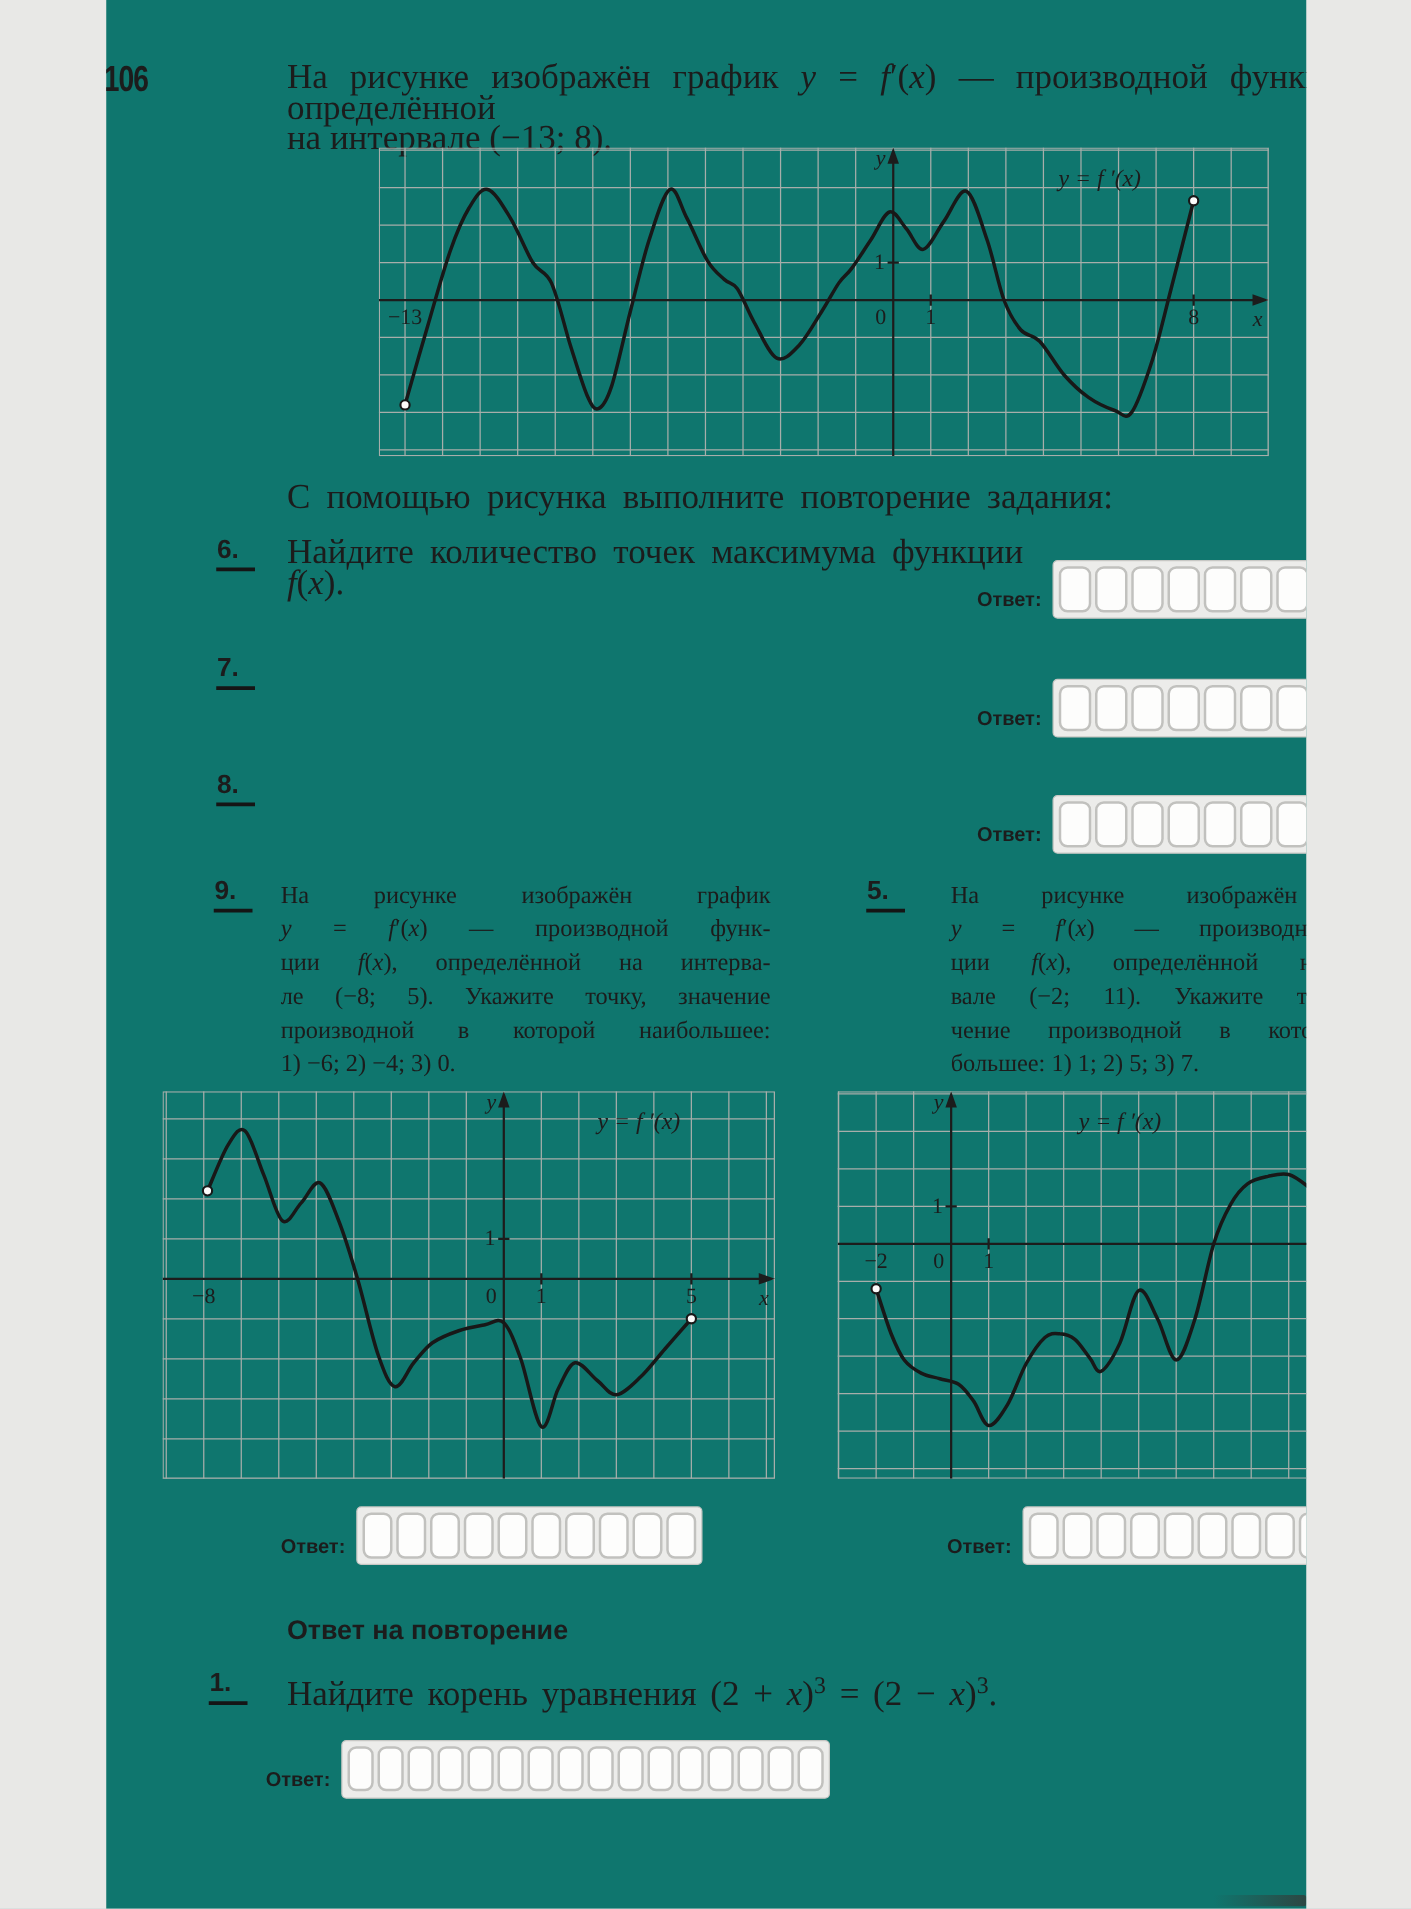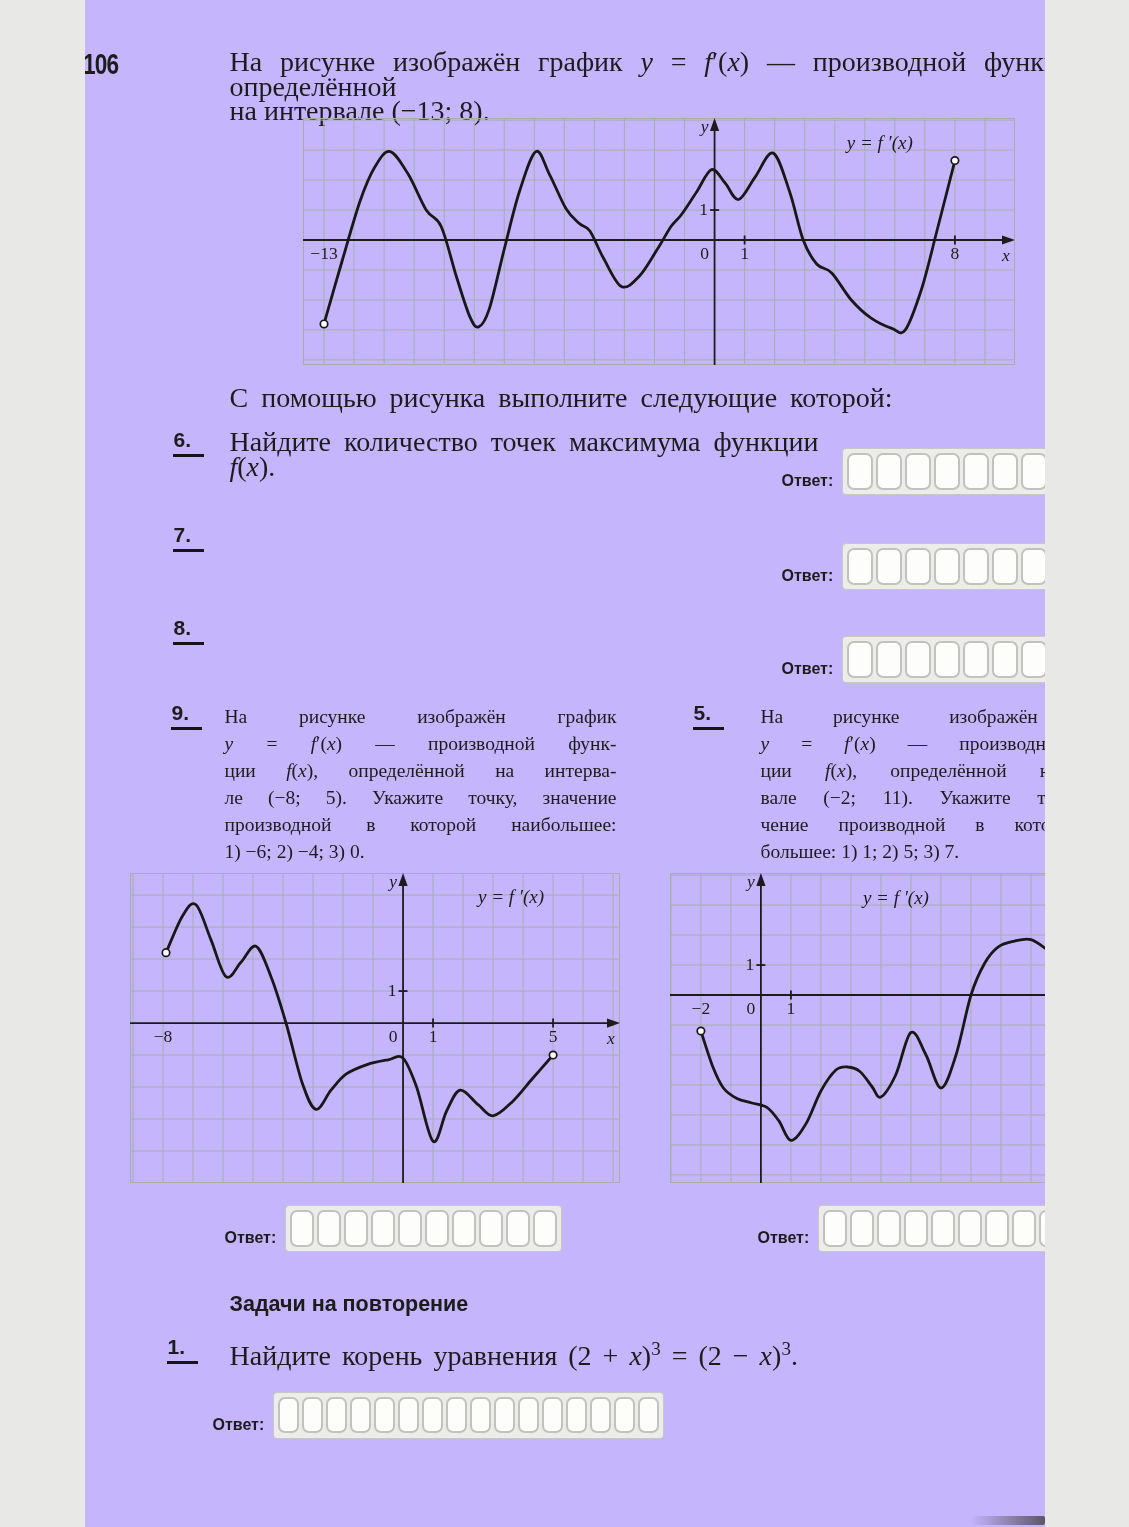--- a/index.html
+++ b/index.html
@@ -1,16 +1,16 @@
 <!DOCTYPE html>
 <html><head>
 <meta charset="utf-8">
 <style>
   html,body{margin:0;padding:0;background:#e8e8e6;}
-  .page{position:relative;width:960px;height:1527px;background:#c4b5fd;margin:0 auto;
+  .page{position:relative;width:960px;height:1527px;background:#0f766e;margin:0 auto;
         font-family:"Liberation Serif",serif;color:#1c1c1c;overflow:hidden;}
   .abs{position:absolute;}
   .body{font-size:28px;line-height:24.5px;margin:0;}
   .fj{text-align:justify;text-align-last:justify;}
   .fj .last{display:block;text-align:center;text-align-last:left;}
   .cols{line-height:27px;font-size:19.5px;}
   .ws{word-spacing:6px;}
   .tasknum{font-family:"Liberation Sans",sans-serif;font-weight:bold;font-size:21px;
            border-bottom:3px solid #151515;padding:0 13px 2px 1px;display:inline-block;}
   .heading{font-family:"Liberation Sans",sans-serif;font-weight:bold;font-size:21.5px;margin:0;}
@@ -92,21 +92,21 @@
       <text class="al" text-anchor="middle" x="21.029535864978882" y="141.001213592233">−13</text>
       <text class="al" text-anchor="middle" x="401.5780590717299" y="141.001213592233">0</text>
       <text class="al" text-anchor="middle" x="441.62025316455697" y="141.001213592233">1</text>
       <text class="al" text-anchor="middle" x="651.915611814346" y="141.001213592233">8</text>
       <text class="al it" text-anchor="middle" x="703" y="143.001213592233">x</text>
       <text class="al it" text-anchor="middle" x="401.5780590717299" y="14">y</text>
       <text class="al" text-anchor="middle" x="400.5780590717299" y="97.0254854368932">1</text>
       <text class="al ann" text-anchor="middle" x="576.8101265822785" y="30.575242718446617">y = f ′(x)</text>
     </svg>
 
-  <p class="abs body ws" style="left:145px;top:386px;">С помощью рисунка выполните следующие которой:</p>
+  <p class="abs body ws" style="left:145px;top:386px;">С помощью рисунка выполните повторение задания:</p>
 
   <span class="abs tasknum" style="left:88px;top:428px;">6.</span>
   <p class="abs body ws" style="left:145px;top:430px;width:620px;">Найдите количество точек максимума функции <i>f</i>(<i>x</i>).</p>
   <div class="abs row" style="left:697px;top:448px;">
     <span class="anslabel">Ответ:</span>
     <div class="strip">
         <span class="cell"></span>
         <span class="cell"></span>
         <span class="cell"></span>
         <span class="cell"></span>
@@ -276,21 +276,21 @@
         <span class="cell"></span>
         <span class="cell"></span>
         <span class="cell"></span>
         <span class="cell"></span>
         <span class="cell"></span>
         <span class="cell"></span>
         <span class="cell"></span>
       </div>
   </div>
 
-  <h2 class="abs heading" style="left:145px;top:1292px;">Задачи на повторение</h2>
+  <h2 class="abs heading" style="left:145px;top:1292px;">Ответ на повторение</h2>
 
   <span class="abs tasknum" style="left:82px;top:1335px;">1.</span>
   <p class="abs body" style="left:145px;top:1337px;width:640px;word-spacing:4px;">Найдите корень уравнения (2 + <i>x</i>)<sup>3</sup> = (2 − <i>x</i>)<sup>3</sup>.</p>
   <div class="abs row" style="left:128px;top:1392px;">
     <span class="anslabel">Ответ:</span>
     <div class="strip w21">
         <span class="cell"></span>
         <span class="cell"></span>
         <span class="cell"></span>
         <span class="cell"></span>

